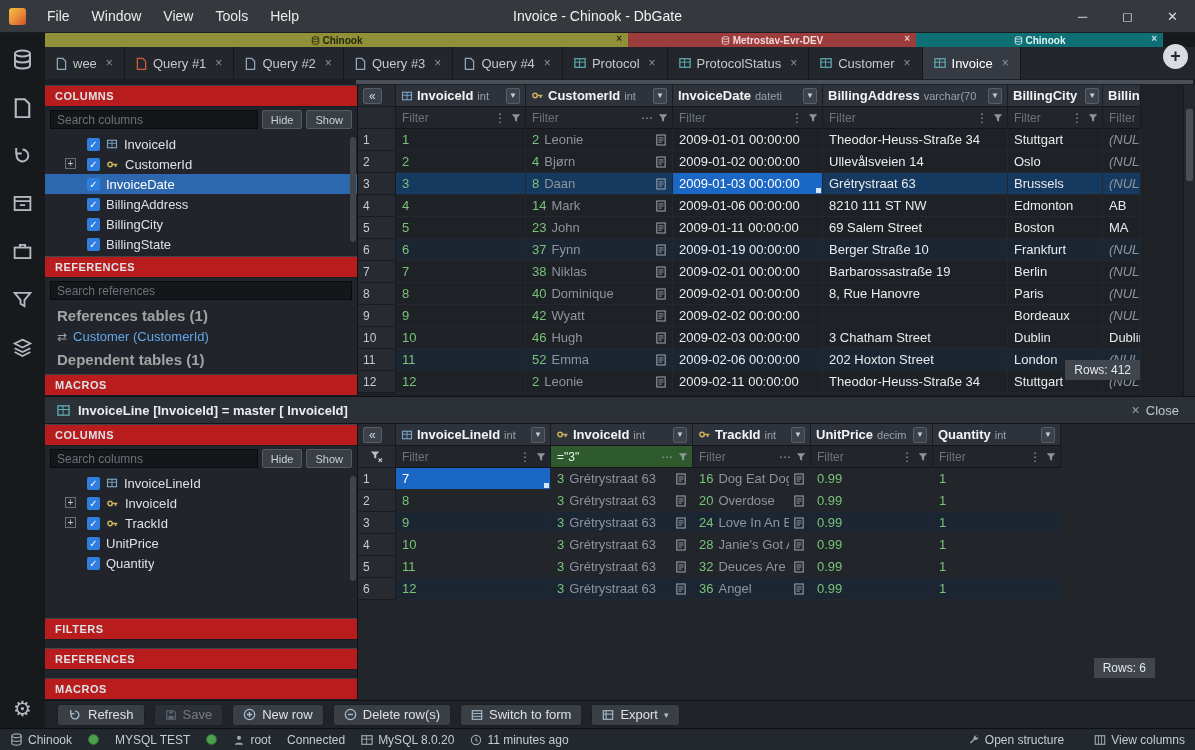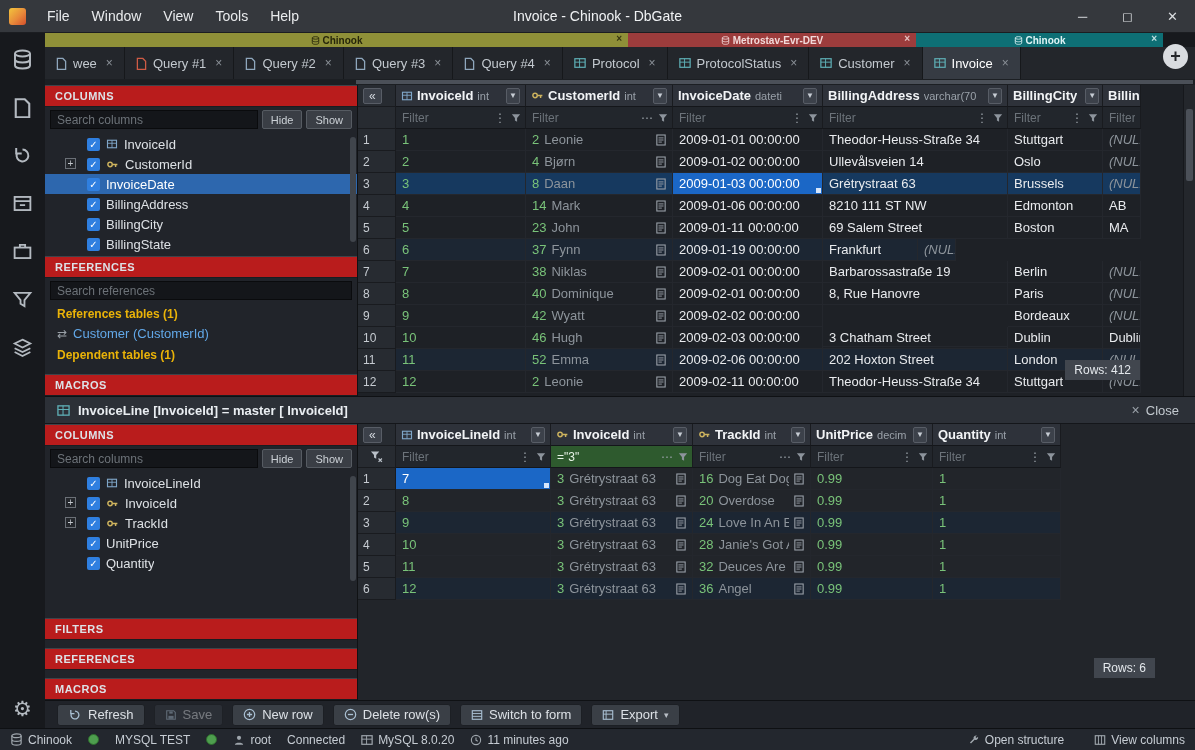--- a/index.html
+++ b/index.html
@@ -71,21 +71,21 @@
     padding:0 8px; border-radius:2px; font-family:inherit; }
   .tree { padding:2px 0; }
   .tree-item { height:20px; display:flex; align-items:center; gap:6px; padding-left:42px;
     position:relative; font-size:13px; color:#dde1e5; }
   .tree-item.selected { background:#2d67ae; color:#fff; }
   .expander { position:absolute; left:20px; top:4px; width:11px; height:11px; background:#24272c;
     border:1px solid #6b7077; color:#c4c9ce; font-size:10px; line-height:9px; text-align:center; }
   .checkbox { width:13px; min-width:13px; height:13px; background:#2f7fe0; border-radius:2px;
     color:#fff; font-size:10px; line-height:13px; text-align:center; }
   .ti-label { white-space:nowrap; overflow:hidden; }
-  .ref-group { font-size:12px; font-weight:bold; color:#eab308; padding:4px 12px 2px; }
+  .ref-group { font-size:15px; font-weight:bold; color:#a3a3a3; padding:4px 12px 2px; }
   .ref-link { display:flex; gap:6px; align-items:center; font-size:13px; color:#62a8e8; padding:3px 12px; }
   .ref-ic { color:#9aa1a8; font-size:12px; }
   .pscroll { position:absolute; right:1px; top:52px; width:6px; height:105px; background:#40454c; border-radius:3px; z-index:4;}
 
   
   .grid { flex:1; position:relative; overflow:hidden; background:#1e2126; }
   .grid.plainbg { background:#22252a; }
   .g-row { display:flex; height:22px; min-height:22px; width:max-content; }
   .g-cell { flex-shrink:0; }
   .g-h { background:#2e323a; border-right:1px solid #191b1f; border-bottom:1px solid #14161a;
@@ -652,20 +652,23 @@
           <span class="cell-form">
             <svg width="10" height="12" viewBox="0 0 12 14">
               <rect x="1" y="1" width="10" height="12" fill="none" stroke="#99a0a8" stroke-width="1.3"></rect>
               <path d="M3 4.5h6M3 7h6M3 9.5h4" stroke="#99a0a8" stroke-width="1.1" fill="none"></path>
             </svg>
           </span>
         </div>
         <div class="g-cell g-d" style="width: 150px;">
           <span class="cv">2009-01-19 00:00:00</span>
         </div>
+        <div class="g-cell g-d" style="width: 185px;">
+          <span class="cv">Berger Straße 10</span>
+        </div>
         <div class="g-cell g-d" style="width: 95px;">
           <span class="cv">Frankfurt</span>
         </div>
         <div class="g-cell g-d" style="width: 38px;">
           <span class="cv null">(NULL)</span>
         </div>
       </div>
       <div class="g-row g-data">
         <div class="g-cell g-rn" style="width: 38px;">7</div>
         <div class="g-cell g-d" style="width: 130px;">

